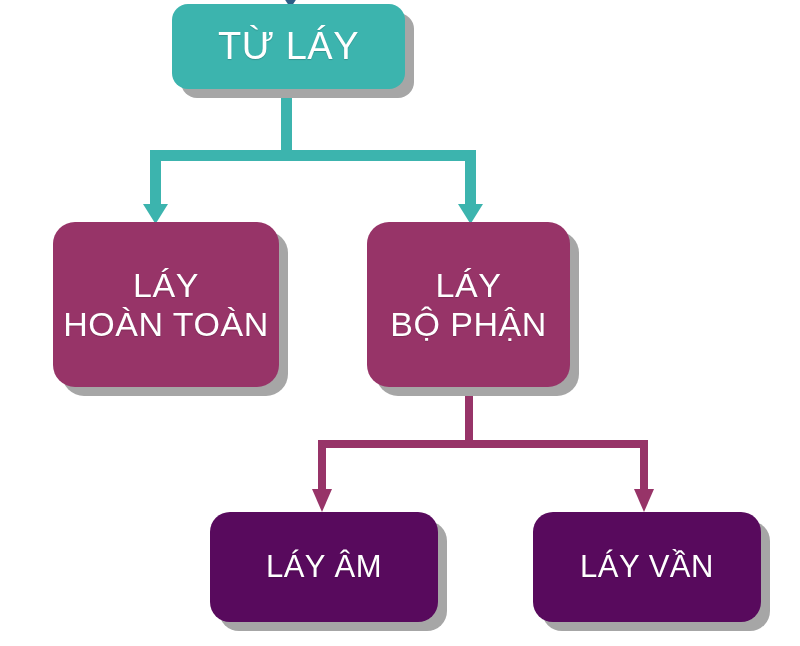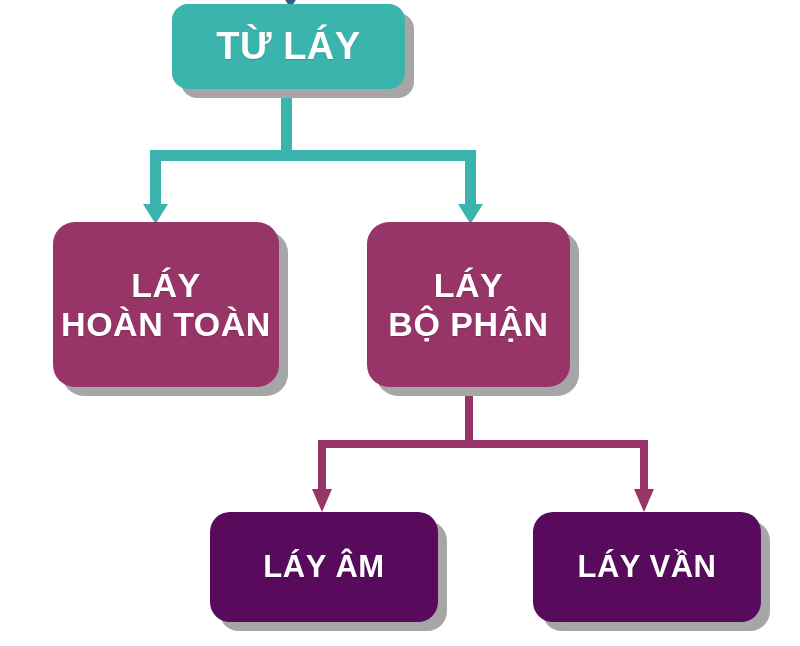--- a/index.html
+++ b/index.html
@@ -32,21 +32,21 @@
     display: flex;
     align-items: center;
     justify-content: center;
     text-align: center;
     color: #ffffff;
     border-radius: 18px;
     box-shadow: 9px 9px 0 0 #a6a6a6;
     z-index: 2;
     letter-spacing: 0.5px;
     line-height: 1.12;
-    font-weight: bold;
+    font-weight: normal;
   }
   .node-label {
     display: block;
     white-space: pre-line;
     padding: 0 6px;
     text-shadow: 0 1px 1px rgba(0,0,0,0.18);
   }
 
   
   #node-root {

